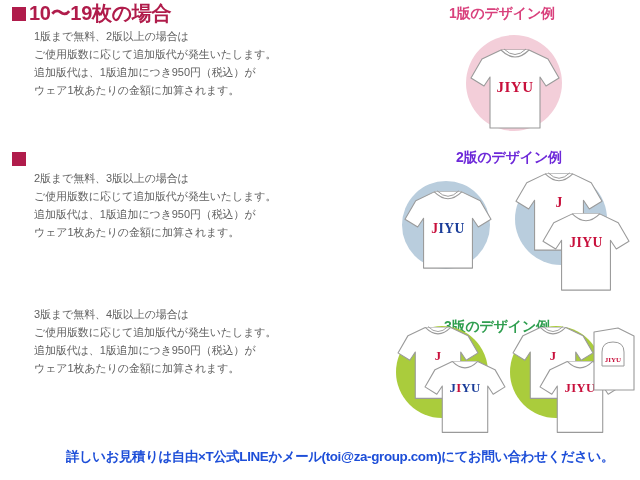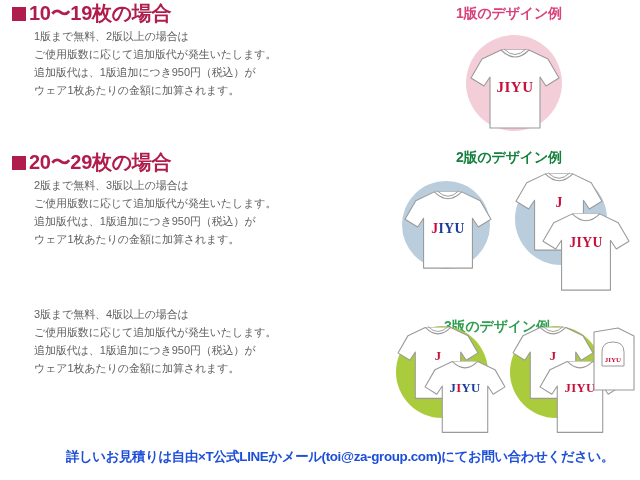--- a/index.html
+++ b/index.html
@@ -68,22 +68,22 @@
   .ex3 { left: 360px; top: 300px; width: 280px; height: 148px; }
 
   .ex-title {
     position: absolute;
     font-size: 14px;
     font-weight: bold;
     letter-spacing: -0.2px;
     white-space: nowrap;
     line-height: 1;
   }
-  .ex1 .ex-title { left: 64px;  top: 4px;  color: #d9407c; }
-  .ex2 .ex-title { left: 76px;  top: 2px;  color: #15803d; }
+  .ex1 .ex-title { left: 57px;  top: 4px;  color: #d9407c; }
+  .ex2 .ex-title { left: 76px;  top: 2px;  color: #6d28d9; }
   .ex3 .ex-title { left: 84px;  top: 19px;  color: #2f9e4f; }
 
   .blob {
     position: absolute;
     border-radius: 50%;
   }
   .blob.pink  { background: #f3ced9; }
   .blob.blue  { background: #b9cddd; }
   .blob.green { background: #aacc3c; }
 
@@ -104,21 +104,20 @@
       <div>1版まで無料、2版以上の場合は</div>
       <div>ご使用版数に応じて追加版代が発生いたします。</div>
       <div>追加版代は、1版追加につき950円（税込）が</div>
       <div>ウェア1枚あたりの金額に加算されます。</div>
     </div>
   </div>
 
   <div class="section sec2">
     <div class="sec-heading">
       <span class="bullet-square"></span>
-      <span>20〜29枚の場合</span>
     </div>
     <div class="sec-body">
       <div>2版まで無料、3版以上の場合は</div>
       <div>ご使用版数に応じて追加版代が発生いたします。</div>
       <div>追加版代は、1版追加につき950円（税込）が</div>
       <div>ウェア1枚あたりの金額に加算されます。</div>
     </div>
   </div>
 
   <div class="section sec3">

